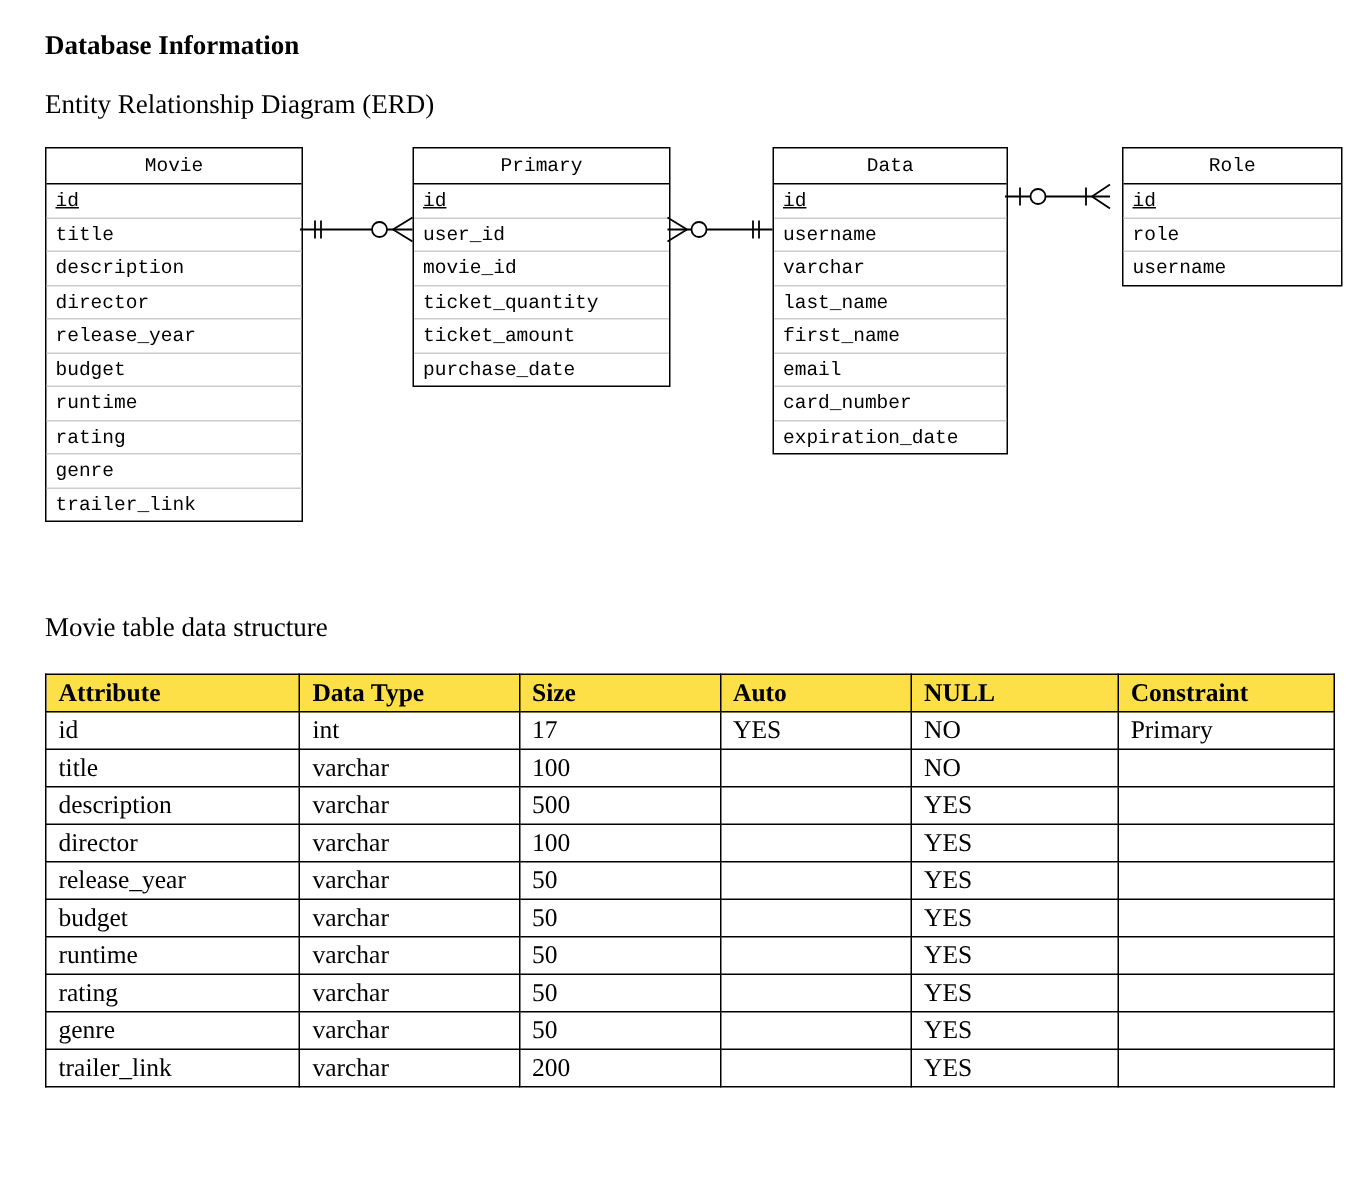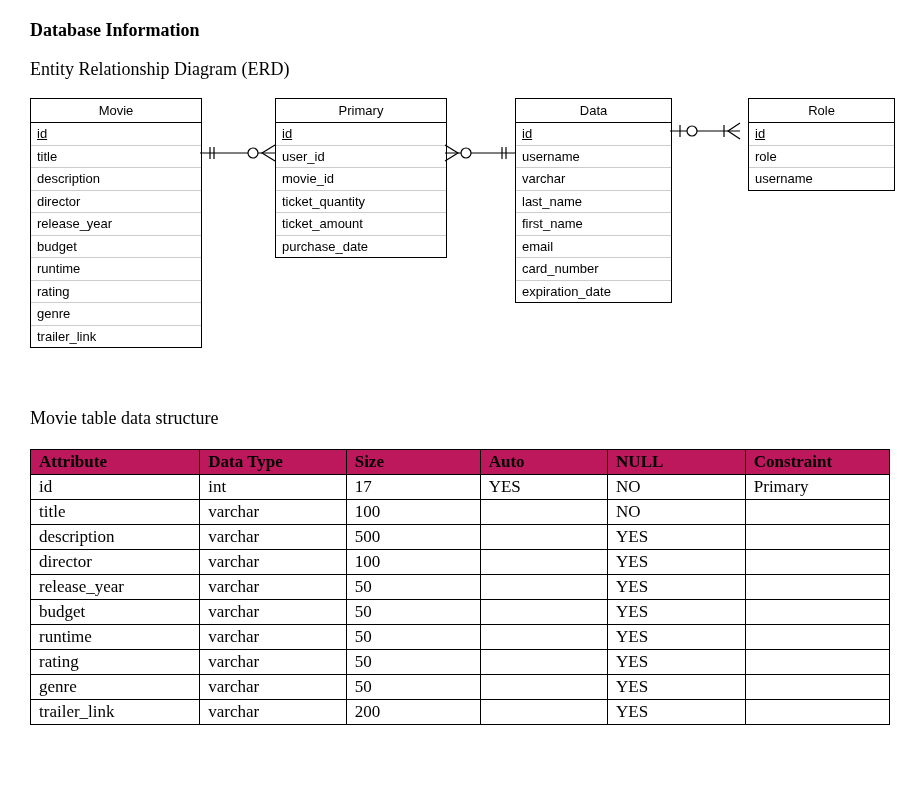--- a/index.html
+++ b/index.html
@@ -30,21 +30,21 @@
   .erd {
     position: relative;
     width: 860px;
     height: 280px;
     margin-bottom: 10px;
   }
   .entity {
     position: absolute;
     border: 1px solid #000;
     background: #fff;
-    font-family: Liberation Sans, sans-serif;
+    font-family: Liberation Mono, monospace;
     font-size: 13px;
   }
   .entity-header {
     text-align: center;
     padding: 4px 0;
     border-bottom: 1px solid #000;
     font-size: 13px;
   }
   .entity-body {
     display: flex;
@@ -78,21 +78,21 @@
     width: 860px;
     font-size: 17px;
   }
   table.data th, table.data td {
     border: 1px solid #000;
     padding: 2px 8px;
     text-align: left;
     vertical-align: top;
   }
   table.data th {
-    background: #be185d;
+    background: #fde047;
     font-weight: bold;
   }
   .col-attr   { width: 170px; }
   .col-type   { width: 150px; }
   .col-size   { width: 140px; }
   .col-auto   { width: 130px; }
   .col-null   { width: 140px; }
   .col-constr { width: 140px; }
 </style>
 </head>

